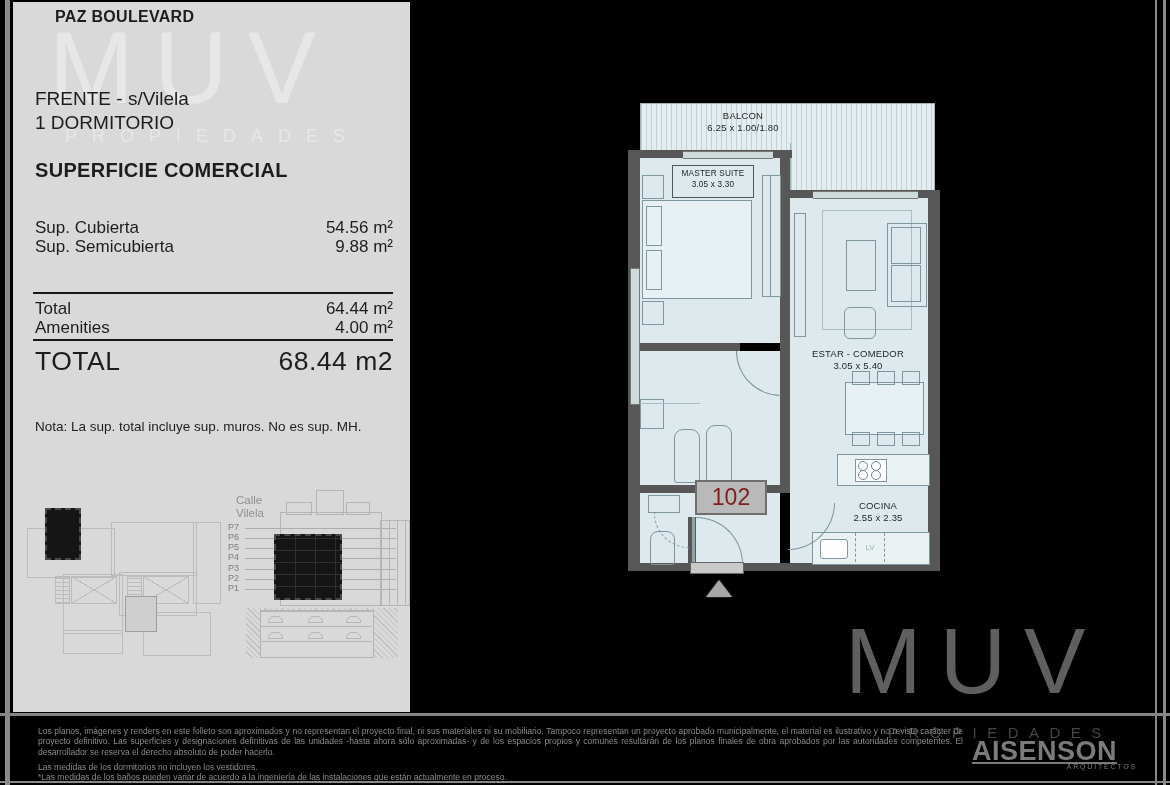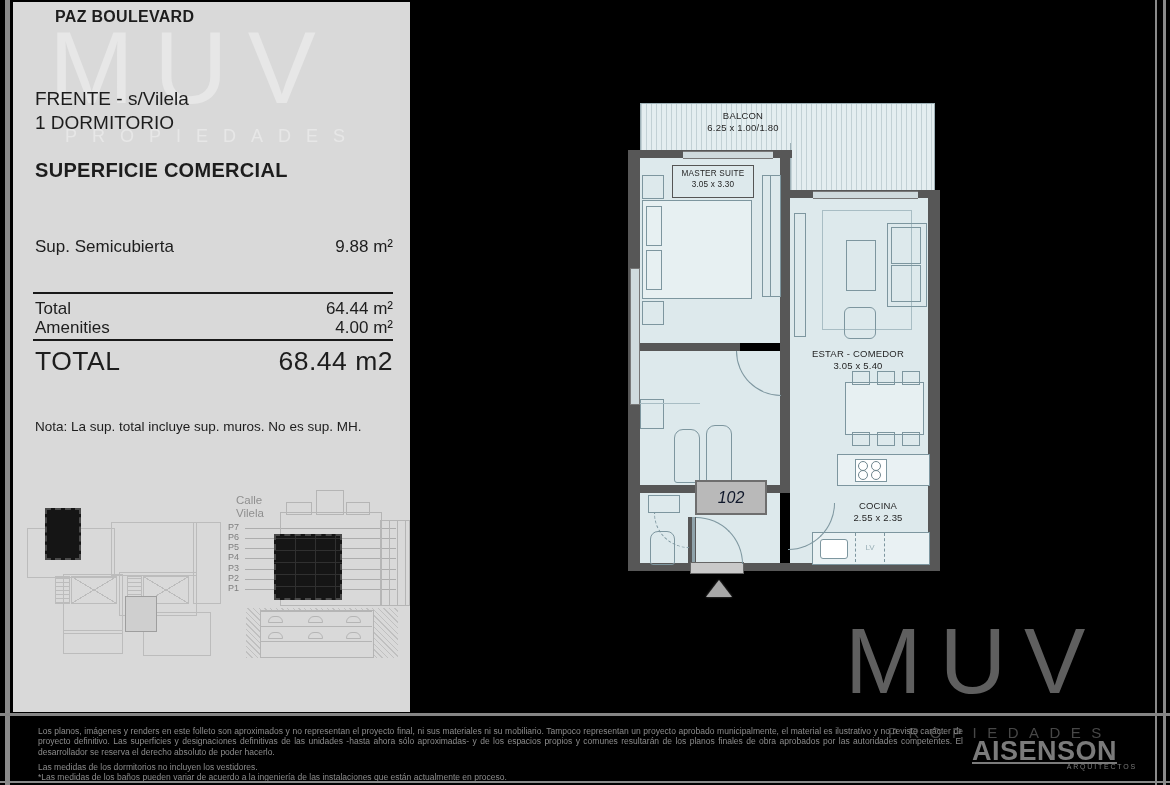--- a/index.html
+++ b/index.html
@@ -68,20 +68,24 @@
 
 <div id="panel">
   <div class="wm" style="left:36px;top:8px;font-size:102px;letter-spacing:20px;">MUV</div>
   <div class="wm" style="left:52px;top:124px;font-size:18px;letter-spacing:15px;">PROPIEDADES</div>
 
   <div class="txt" style="left:22px;top:6px;font-size:16px;font-weight:600;letter-spacing:.3px;margin-left:20px;">PAZ BOULEVARD</div>
   <div class="txt" style="left:22px;top:86px;font-size:19px;">FRENTE - s/Vilela</div>
   <div class="txt" style="left:22px;top:110px;font-size:19px;">1 DORMITORIO</div>
   <div class="txt" style="left:22px;top:157px;font-size:20px;font-weight:bold;letter-spacing:.3px;">SUPERFICIE COMERCIAL</div>
 
+  <div class="s-row" style="top:216px;">
+    <span>Sup. Cubierta</span>
+    <span>54.56 m²</span>
+  </div>
   <div class="s-row" style="top:235px;">
     <span>Sup. Semicubierta</span>
     <span>9.88 m²</span>
   </div>
 
   <div class="divline" style="top:290px;"></div>
 
   <div class="s-row" style="top:297px;">
     <span>Total</span>
     <span>64.44 m²</span>
@@ -218,21 +222,21 @@
 
   <div class="fur" style="left:20px;top:392px;width:30px;height:16px;"></div>
   <div class="fur" style="left:22px;top:428px;width:23px;height:32px;border-radius:8px 8px 3px 3px;"></div>
   <div class="arc" style="left:26px;top:410px;width:34px;height:34px;border-left:1px dashed #7d969f;border-bottom:1px dashed #7d969f;border-bottom-left-radius:100% 100%;"></div>
 
   <div class="arc" style="left:68px;top:414px;width:46px;height:46px;border-top:1px solid #7d969f;border-right:1px solid #7d969f;border-top-right-radius:100% 100%;"></div>
   <div class="fur" style="left:64px;top:414px;width:3px;height:46px;background:#8fa3ab;border:none;"></div>
   <div class="arc" style="left:160px;top:400px;width:46px;height:46px;border-right:1px solid #7d969f;border-bottom:1px solid #7d969f;border-bottom-right-radius:100% 100%;"></div>
 
   <div style="position:absolute;left:67px;top:377px;width:68px;height:31px;background:#b9b9b9;border:2px solid #6e6e6e;
-              z-index:8;display:flex;align-items:center;justify-content:center;font-size:16px;color:#0f172a;font-style:italic;">102</div>
+              z-index:8;display:flex;align-items:center;justify-content:center;font-size:23px;color:#7f1d1d;">102</div>
 
   <div class="fur" style="left:166px;top:110px;width:10px;height:122px;"></div>
   <div class="furl" style="left:194px;top:107px;width:88px;height:118px;"></div>
   <div class="fur" style="left:218px;top:137px;width:28px;height:49px;"></div>
   <div class="fur" style="left:216px;top:204px;width:30px;height:30px;border-radius:6px;"></div>
   <div class="fur" style="left:259px;top:120px;width:38px;height:82px;"></div>
   <div class="fur" style="left:263px;top:124px;width:28px;height:35px;"></div>
   <div class="fur" style="left:263px;top:162px;width:28px;height:35px;"></div>
   <div class="fplabel" style="left:170px;top:245px;width:120px;">
     <div>ESTAR - COMEDOR</div>

